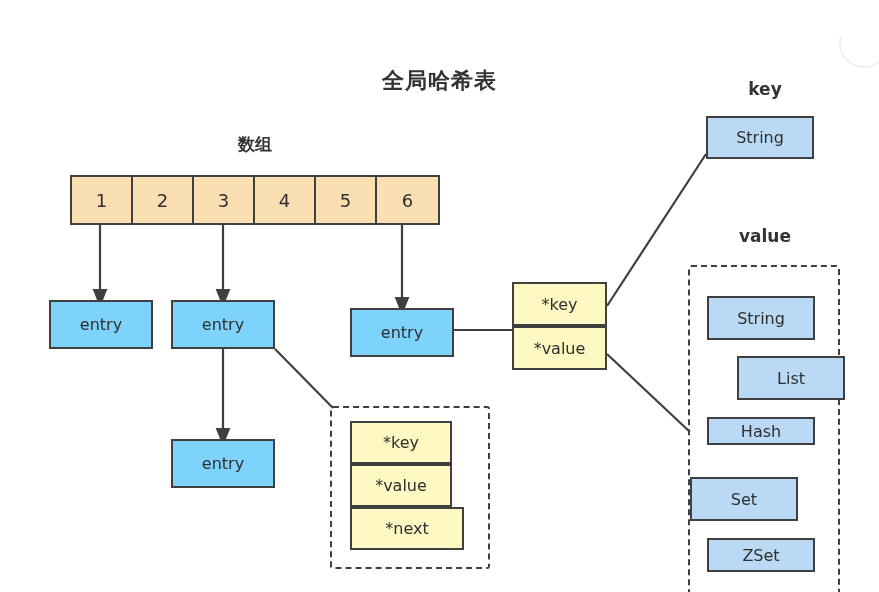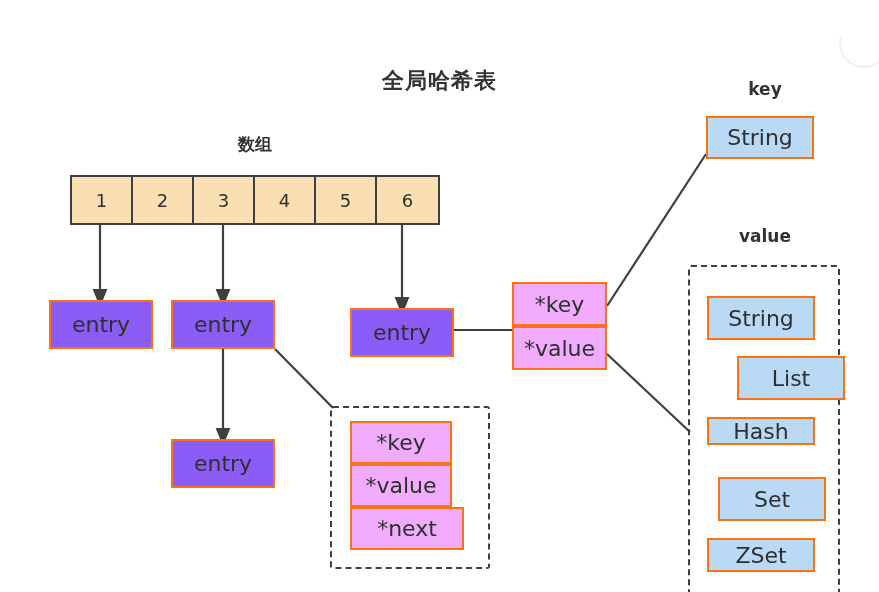--- a/index.html
+++ b/index.html
@@ -73,29 +73,29 @@
     justify-content: center;
     font-size: 18px;
     color: #2f2f2f;
   }
   .array-cell:last-child { border-right: none; }
 
   
   .box {
     position: absolute;
     box-sizing: border-box;
-    border: 2px solid #f97316;
+    border: 2px solid #404040;
     display: flex;
     align-items: center;
     justify-content: center;
-    font-size: 22px;
+    font-size: 16px;
     color: #2f2f2f;
   }
-  .entry-box { background: #8b5cf6; }
-  .cyan-box  { background: #f0abfc; }
+  .entry-box { background: #7dd3fc; }
+  .cyan-box  { background: #fef9c3; }
   .blue-box  { background: #b9d9f4; }
 
   .dashed-group {
     position: absolute;
     box-sizing: border-box;
     border: 2px dashed #3f3f3f;
     border-radius: 3px;
     background: transparent;
   }
 
@@ -166,16 +166,16 @@
   <div class="box cyan-box" style="left:350px; top:385px; width:102px; height:43px;">*key</div>
   <div class="box cyan-box" style="left:350px; top:428px; width:102px; height:43px;">*value</div>
   <div class="box cyan-box" style="left:350px; top:471px; width:114px; height:43px;">*next</div>
 
   <div class="box blue-box" style="left:706px; top:80px; width:108px; height:43px;">String</div>
 
   <div class="dashed-group" style="left:688px; top:229px; width:152px; height:349px;"></div>
   <div class="box blue-box" style="left:707px; top:260px; width:108px; height:44px;">String</div>
   <div class="box blue-box" style="left:737px; top:320px; width:108px; height:44px;">List</div>
   <div class="box blue-box" style="left:707px; top:381px; width:108px; height:28px;">Hash</div>
-  <div class="box blue-box" style="left:718px; top:441px; width:108px; height:44px;">Set</div>
+  <div class="box blue-box" style="left:690px; top:441px; width:108px; height:44px;">Set</div>
   <div class="box blue-box" style="left:707px; top:502px; width:108px; height:34px;">ZSet</div>
 
 </div>
 
 </body></html>

